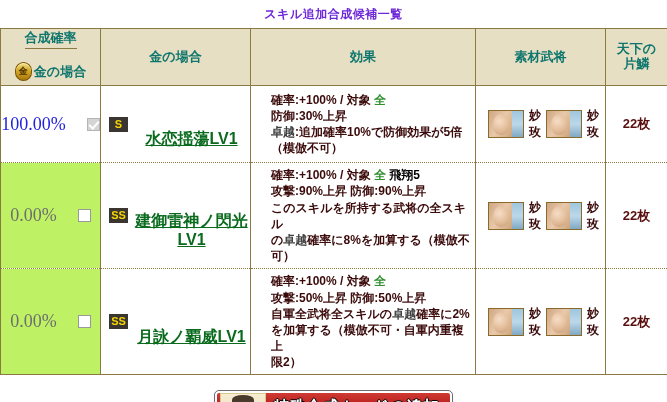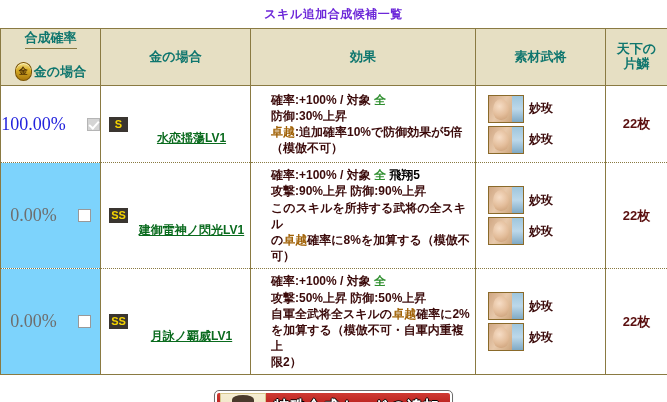--- a/index.html
+++ b/index.html
@@ -105,21 +105,21 @@
     background: #ffffff;
   }
   tbody tr:last-child td { border-bottom: none; }
 
   td.cell-rate {
     text-align: center;
     vertical-align: middle;
     height: 76px;
     position: relative;
   }
-  td.cell-rate.disabled { background: #7dd3fc; }
+  td.cell-rate.disabled { background: #bef264; }
 
   .rate-inner {
     display: flex;
     align-items: center;
     justify-content: center;
     gap: 21px;
   }
   .rate-value {
     font-size: 18px;
     font-family: "Liberation Serif", "DejaVu Serif", serif;
@@ -173,21 +173,21 @@
     height: 15px;
     min-width: 15px;
     padding: 0 2px;
     text-align: center;
     flex: none;
     font-family: "Liberation Sans", sans-serif;
   }
   .skill-link {
     color: #0a6b1e;
     text-decoration: underline;
-    font-size: 12px;
+    font-size: 16px;
     font-weight: bold;
     line-height: 1.2;
     text-align: center;
     flex: 1;
     cursor: pointer;
     margin-top: 29px;
   }
 
   
   td.cell-effect {
@@ -195,25 +195,25 @@
     font-size: 12px;
     line-height: 1.35;
     color: #3b0a0a;
     font-weight: bold;
     text-align: left;
     margin-left: 45px;
   }
   .eff-line { white-space: normal; }
   .kw-green  { color: #2f8f2f; }
   .kw-orange { color: #000000; }
-  .kw-olive  { color: #a16207; }
+  .kw-olive  { color: #404040; }
 
   
   td.cell-mat { padding: 3px 4px; }
-  .mat-list { display: flex; flex-direction: column; gap: 3px; align-items: flex-start; padding-left: 8px; }
+  .mat-list { display: flex; flex-direction: row; gap: 3px; align-items: flex-start; padding-left: 8px; }
   .mat-item { display: flex; align-items: center; gap: 5px; }
   .mat-portrait {
     width: 34px; height: 26px;
     border: 1px solid #8a6a2a;
     background:
       linear-gradient(120deg, #cfa682 0%, #e8c9ab 38%, #d8b48f 62%, #b98a63 100%);
     position: relative;
     overflow: hidden;
     flex: none;
   }

